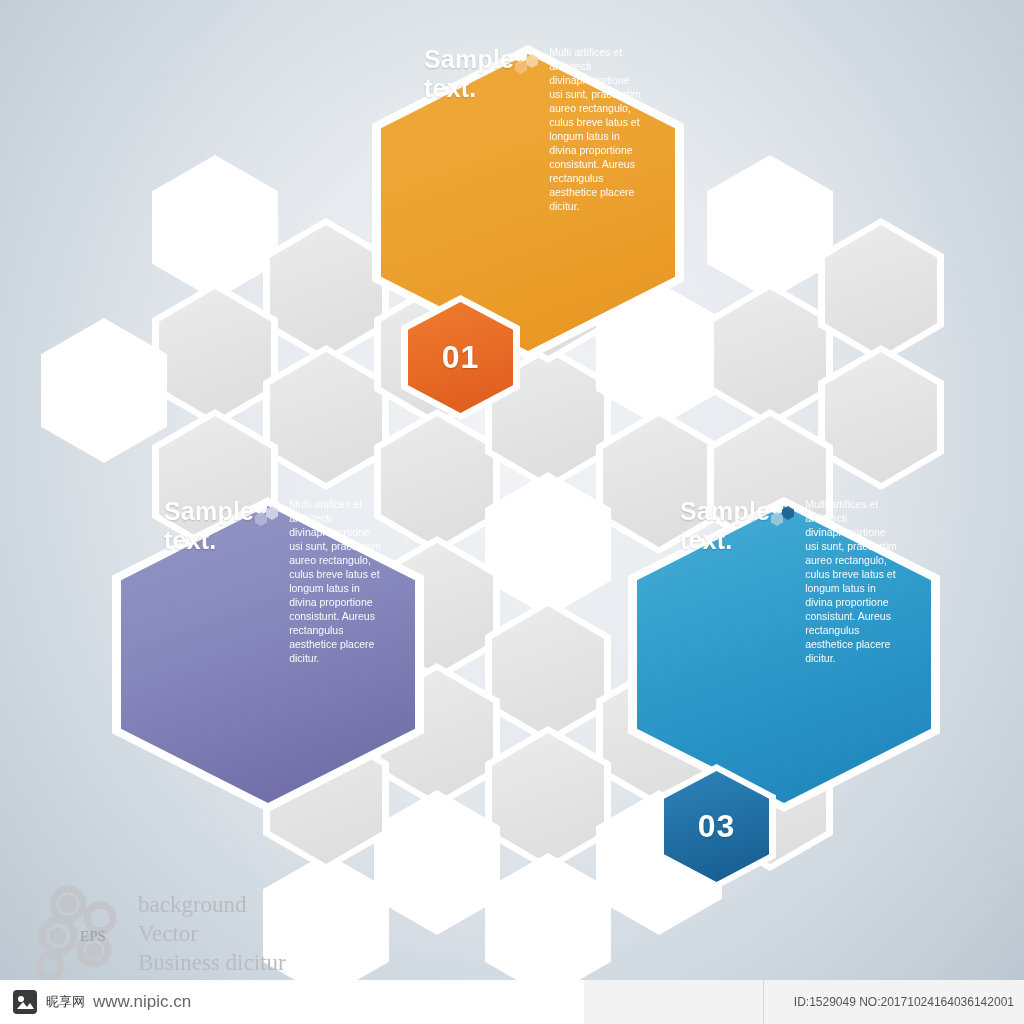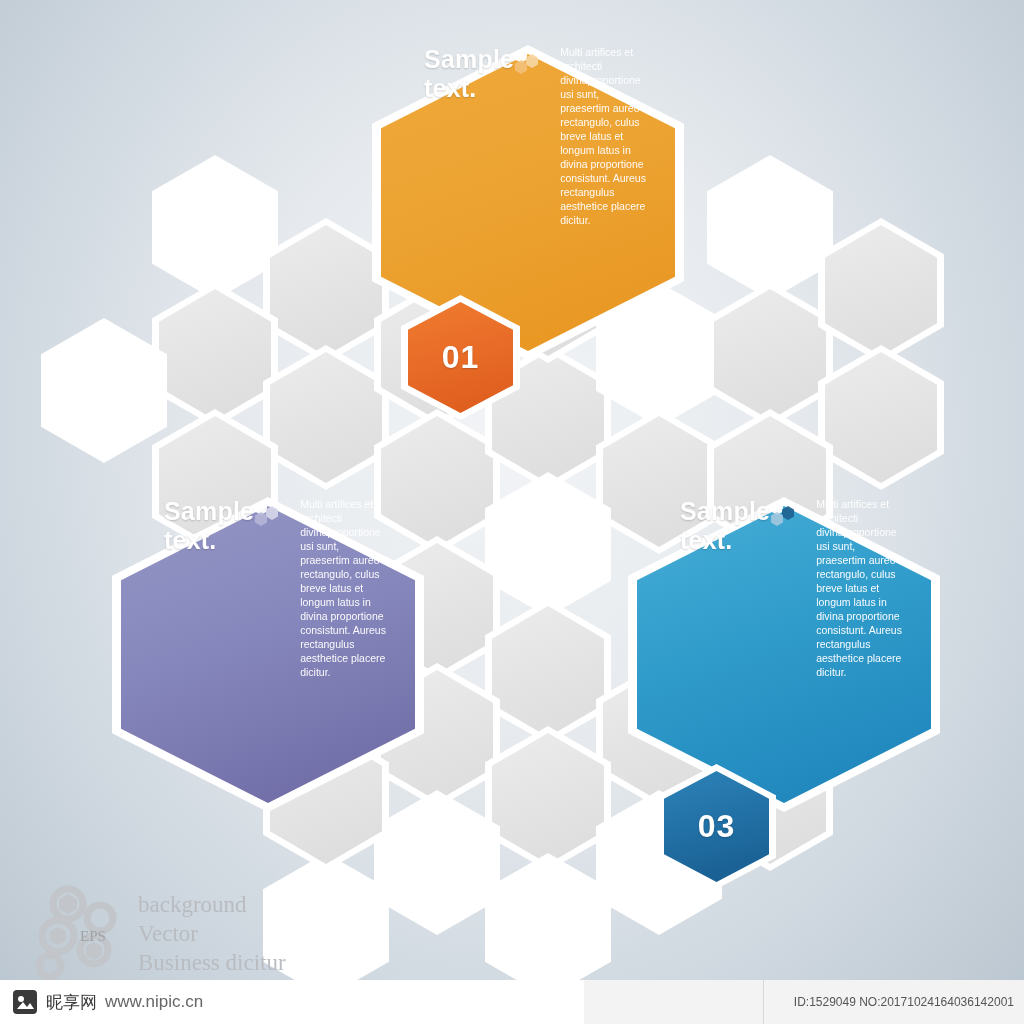--- a/index.html
+++ b/index.html
@@ -47,21 +47,21 @@
   }
   .p-title{
     font-size:25px;font-weight:bold;color:#ffffff;
     text-shadow:0 1px 2px rgba(0,0,0,.18);
     margin:0 0 9px 0;letter-spacing:.2px;
   }
   .p-body{
     font-size:10.5px;line-height:14px;color:#ffffff;
     max-width:230px;opacity:.96;
   }
-  .body-row{display:flex;align-items:flex-start;gap:20px;}
+  .body-row{display:flex;align-items:flex-start;gap:9px;}
   .mini-hex-group{width:26px;flex:0 0 26px;padding-top:3px;}
 
   
   .badge-wrap{position:absolute;}
   .badge-white{
     position:absolute;inset:0;background:#ffffff;
     -webkit-clip-path:polygon(50% 0%,100% 25%,100% 75%,50% 100%,0% 75%,0% 25%);
     clip-path:polygon(50% 0%,100% 25%,100% 75%,50% 100%,0% 75%,0% 25%);
     filter:drop-shadow(3px 5px 6px rgba(80,95,110,.45));
   }
@@ -85,21 +85,21 @@
   }
   .eps-label{
     position:absolute;left:52px;top:44px;
     font-family:"Liberation Serif", serif;font-size:15px;color:#9ea3a8;
   }
   .wm-bar{
     position:absolute;left:0;bottom:0;width:100%;height:44px;
     background:#ffffff;display:flex;align-items:center;
   }
   .wm-left{display:flex;align-items:center;gap:8px;padding-left:12px;}
-  .wm-cn{font-size:17px;color:#3a3a3a;font-family:"DejaVu Sans", sans-serif;}
+  .wm-cn{font-size:13px;color:#3a3a3a;font-family:"DejaVu Sans", sans-serif;}
   .wm-url{font-size:17px;color:#666;}
   .wm-right{
     position:absolute;right:10px;top:0;height:44px;display:flex;align-items:center;
     border-left:1px solid #d8d8d8;padding-left:30px;
   }
   .wm-id{font-size:12px;color:#555;font-family:"Liberation Sans", sans-serif;}
   .wm-idbox{position:absolute;right:0;top:0;height:44px;width:440px;background:#f3f3f3;}
 </style>
 </head>
 <body>

